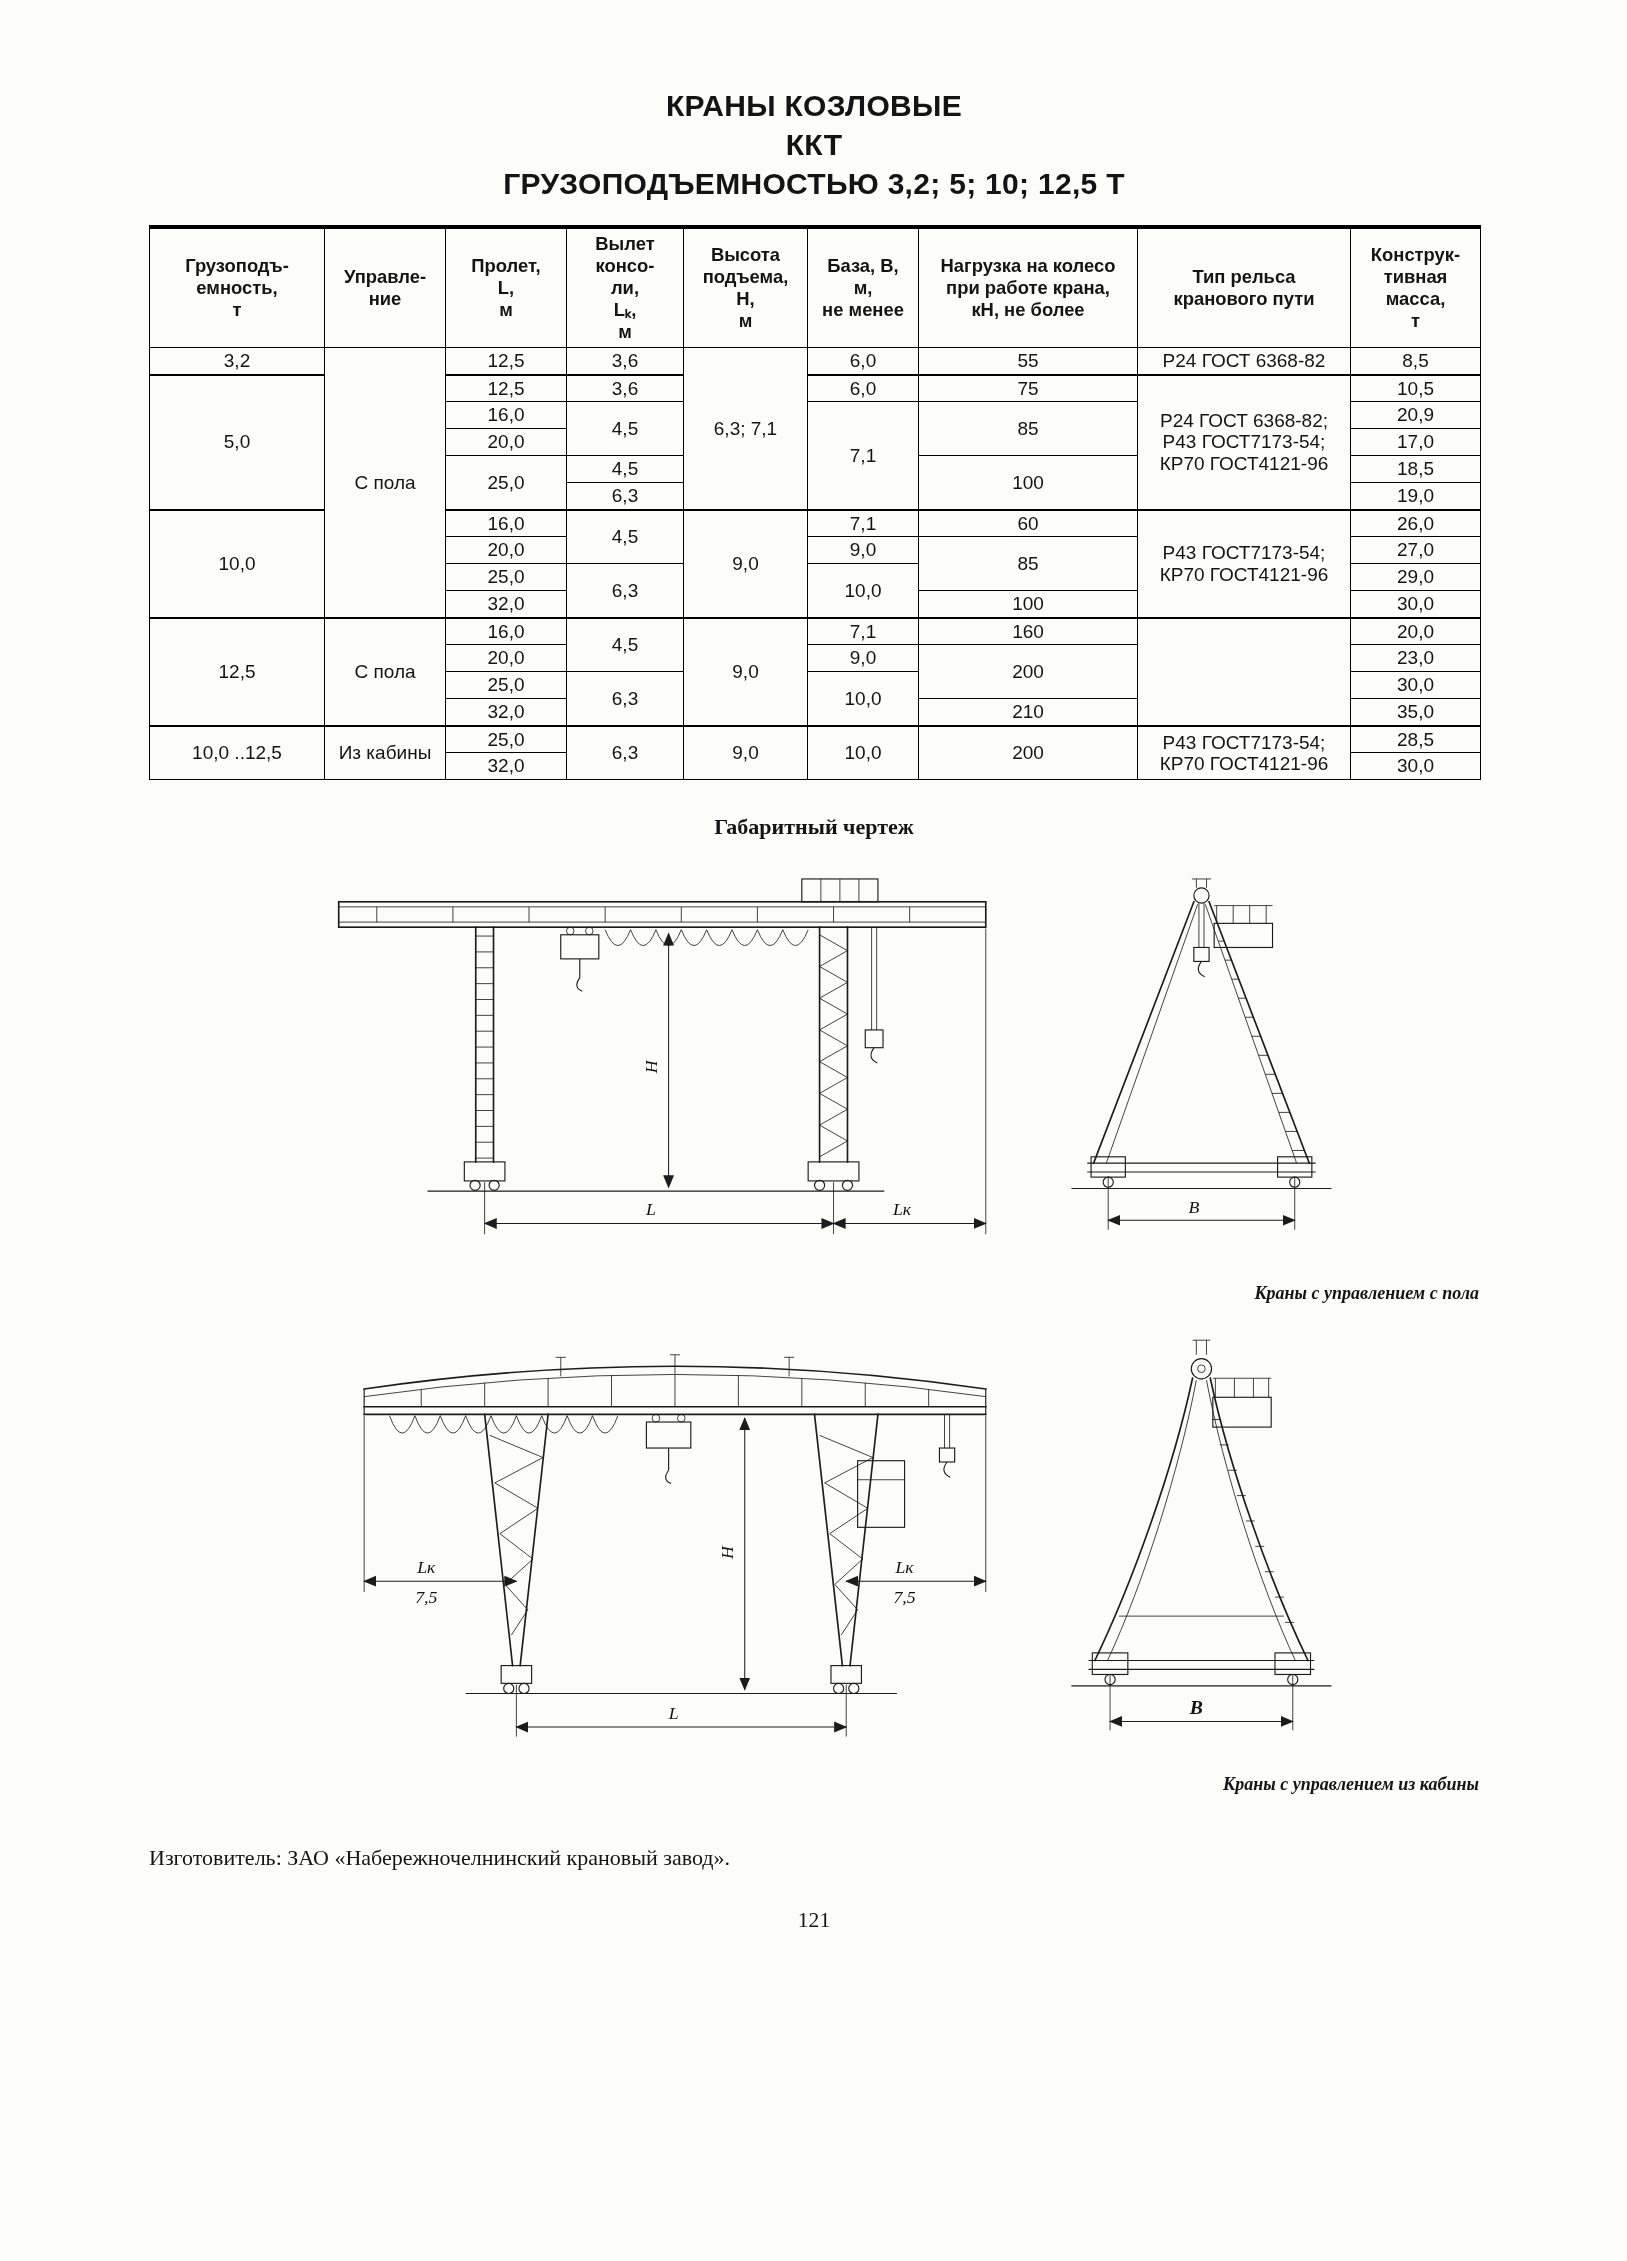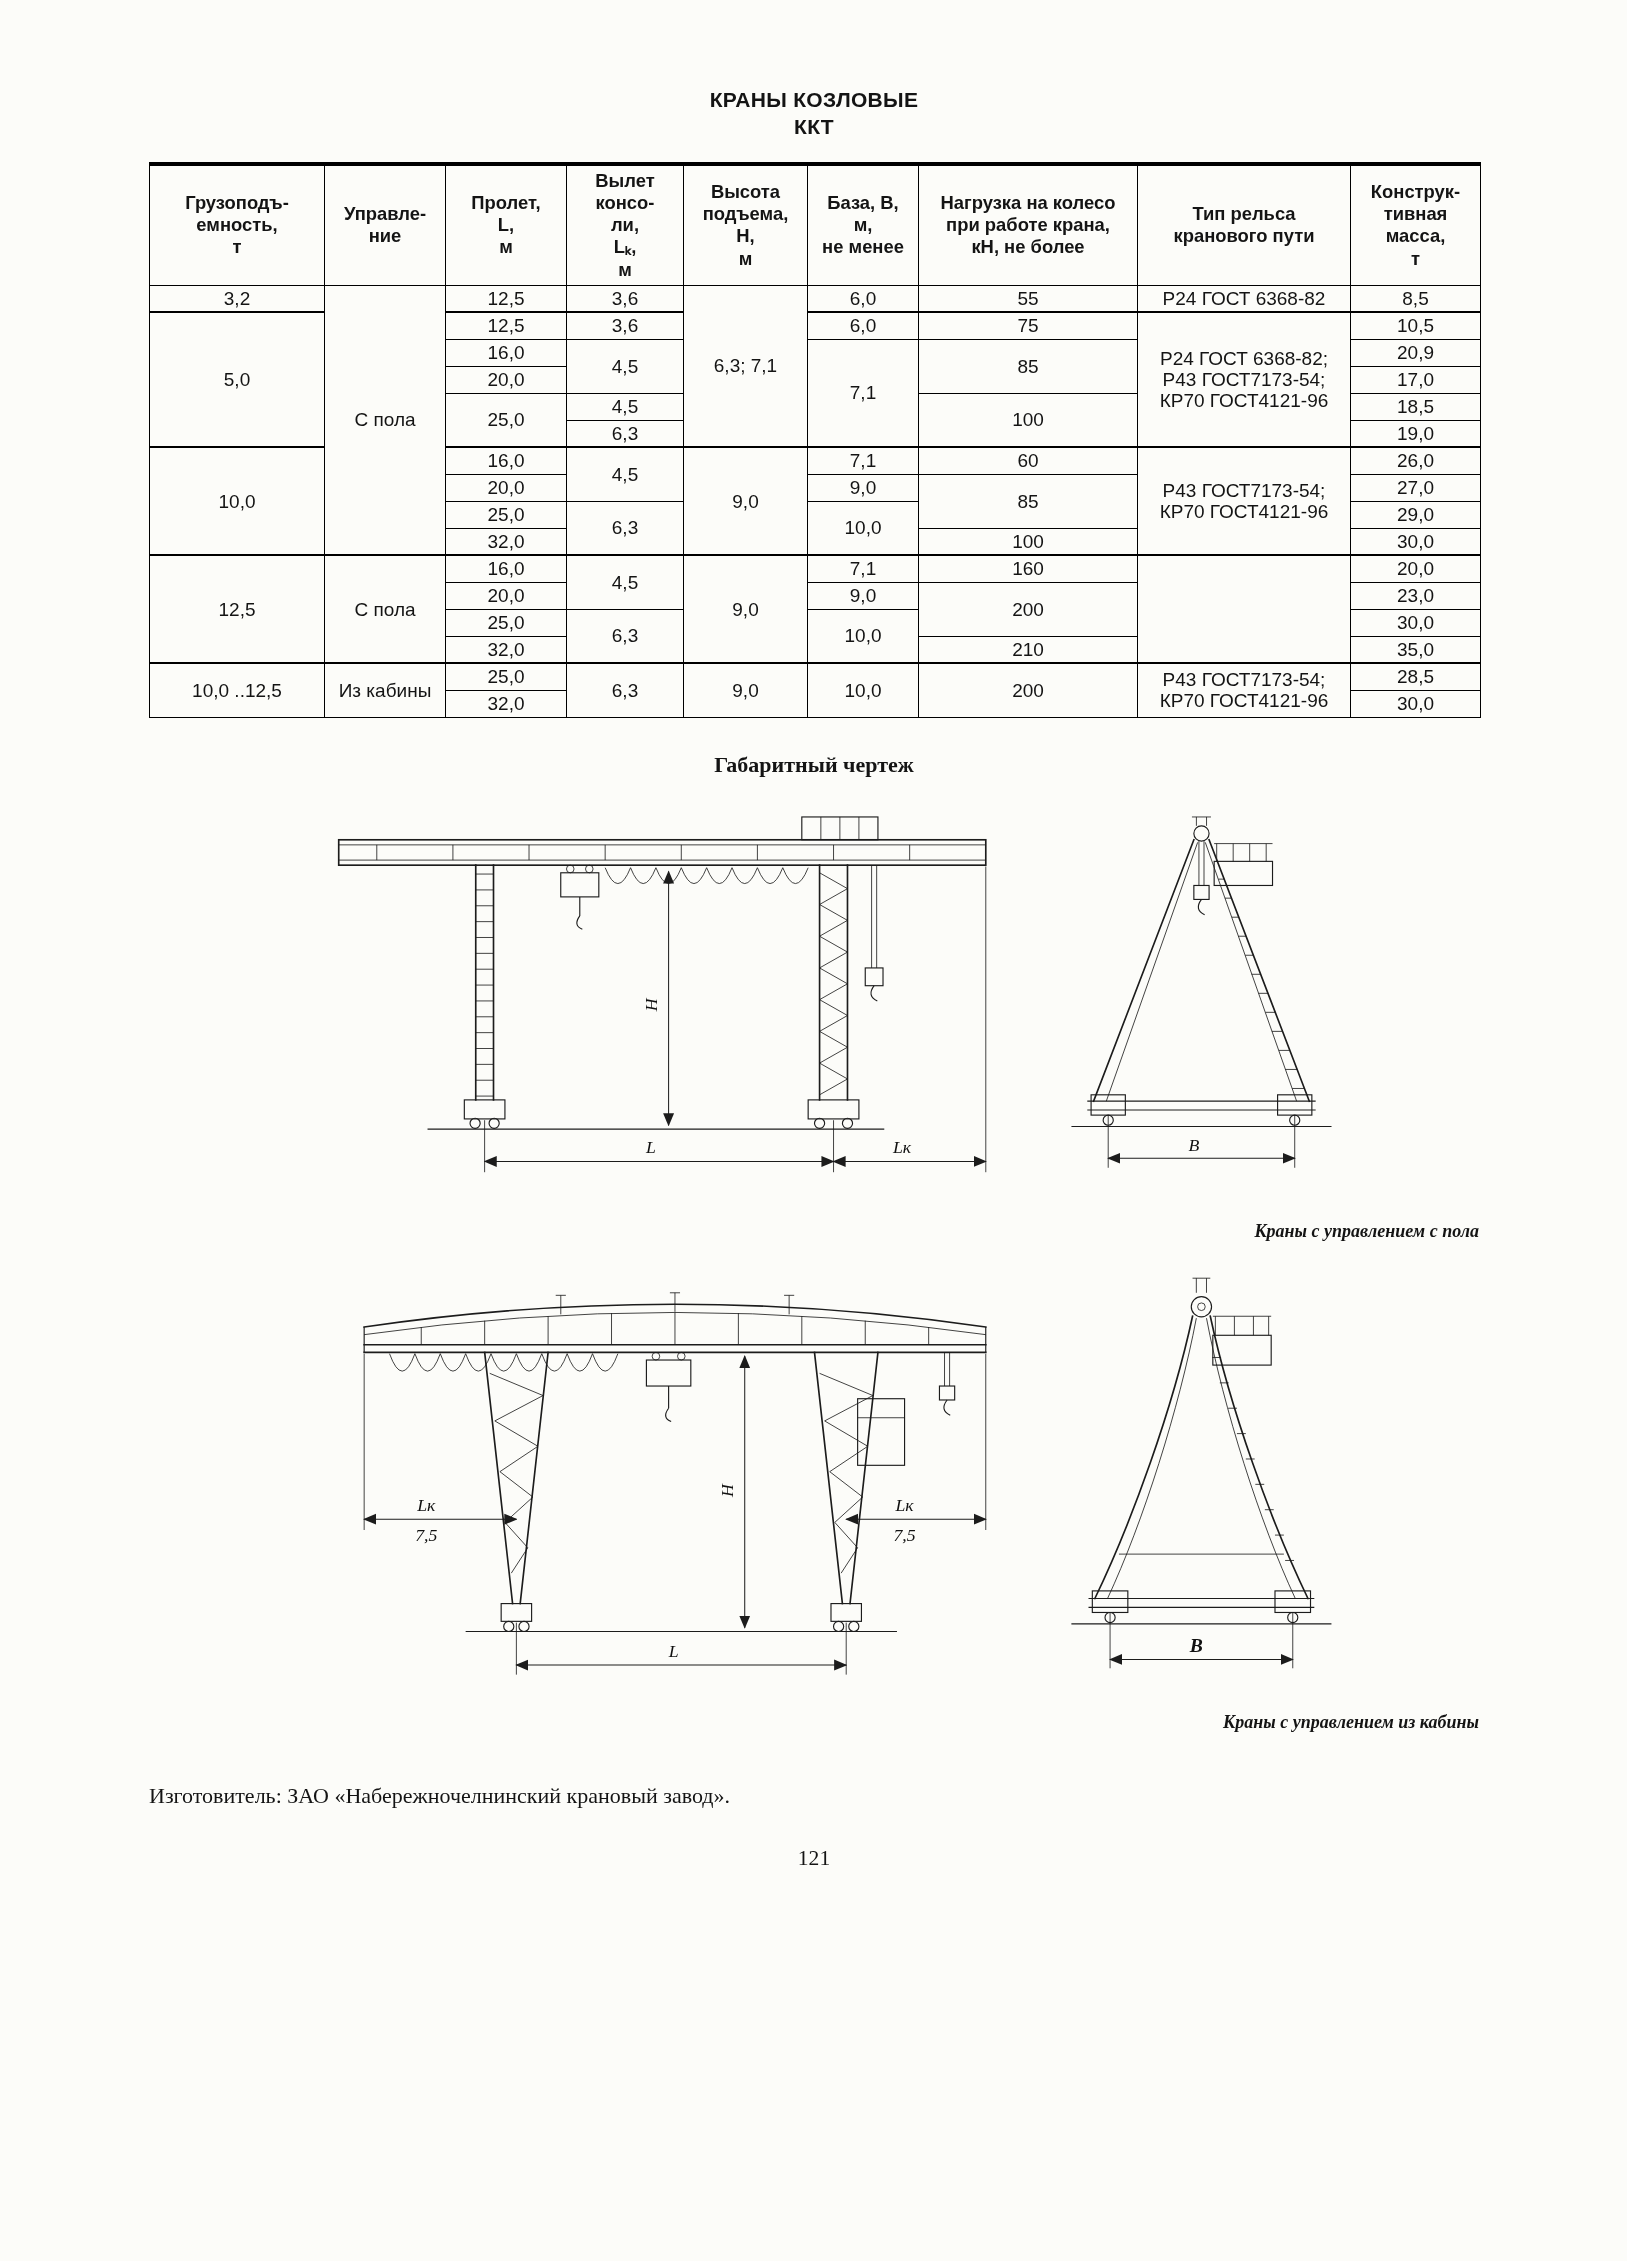--- a/index.html
+++ b/index.html
@@ -8,21 +8,21 @@
     width:1628px; height:2261px;
     background:#fcfcf9; color:#141414;
     font-family:"Liberation Serif", serif;
     overflow:hidden;
   }
   .page { padding:86px 149px 25.4px 149px; }
 
   .title-block {
     text-align:center;
     font-family:"Liberation Sans", sans-serif;
-    font-weight:700; font-size:21px; line-height:1.3; letter-spacing:0.3px;
+    font-weight:700; font-size:30px; line-height:1.3; letter-spacing:0.3px;
   }
 
   .intro {
     margin-top:32px;
     font-size:22px; line-height:1.34;
     text-align:justify; text-indent:51px;
   }
 
   .section-heading {
     margin-top:28px; margin-bottom:0;
@@ -64,20 +64,21 @@
   svg text.dlbl-b { font:italic 700 31px "Liberation Serif", serif; fill:#111; text-anchor:middle; }
 </style>
 </head>
 <body>
 
 <div class="page">
 
   <div class="title-block">
     <div>КРАНЫ КОЗЛОВЫЕ</div>
     <div>ККТ</div>
+    <div>ГРУЗОПОДЪЕМНОСТЬЮ 3,2; 5; 10; 12,5 Т</div>
   </div>
 
 
 
   <table class="params">
     <colgroup>
       <col style="width:175px">
         <col style="width:121px">
         <col style="width:121px">
       <col style="width:117px">

